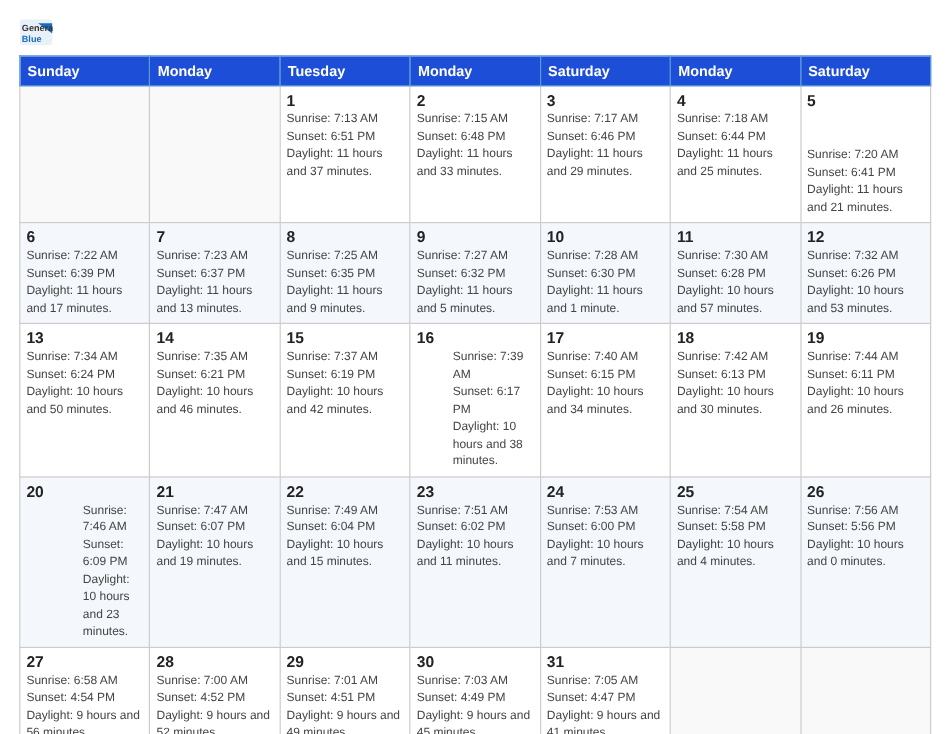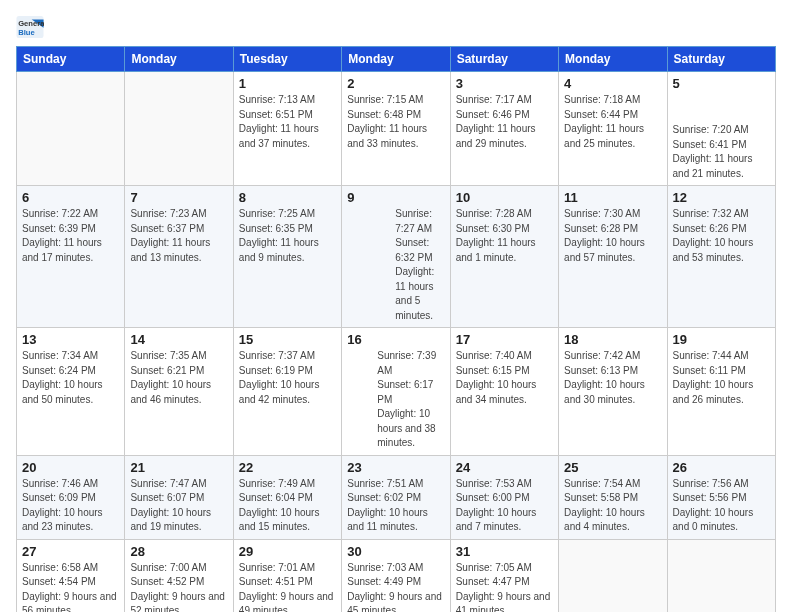--- a/index.html
+++ b/index.html
@@ -147,21 +147,21 @@
 Daylight: 11 hours and 13 minutes.</div>
         </td>
         <td>
           <div class="day-num">8</div>
           <div class="day-info" style="white-space: pre-line;">Sunrise: 7:25 AM
 Sunset: 6:35 PM
 Daylight: 11 hours and 9 minutes.</div>
         </td>
         <td>
           <div class="day-num">9</div>
-          <div class="day-info" style="white-space: pre-line; margin-left: 48px;">Sunrise: 7:27 AM
+          <div class="day-info" style="white-space: pre-line;">Sunrise: 7:27 AM
 Sunset: 6:32 PM
 Daylight: 11 hours and 5 minutes.</div>
         </td>
         <td>
           <div class="day-num">10</div>
           <div class="day-info" style="white-space: pre-line;">Sunrise: 7:28 AM
 Sunset: 6:30 PM
 Daylight: 11 hours and 1 minute.</div>
         </td>
         <td>
@@ -217,21 +217,21 @@
         <td>
           <div class="day-num">19</div>
           <div class="day-info" style="white-space: pre-line;">Sunrise: 7:44 AM
 Sunset: 6:11 PM
 Daylight: 10 hours and 26 minutes.</div>
         </td>
       </tr>
       <tr class="row-bg-alt">
         <td>
           <div class="day-num">20</div>
-          <div class="day-info" style="white-space: pre-line;">Sunrise: 7:46 AM
+          <div class="day-info" style="white-space: pre-line; margin-left: 47px;">Sunrise: 7:46 AM
 Sunset: 6:09 PM
 Daylight: 10 hours and 23 minutes.</div>
         </td>
         <td>
           <div class="day-num">21</div>
           <div class="day-info" style="white-space: pre-line;">Sunrise: 7:47 AM
 Sunset: 6:07 PM
 Daylight: 10 hours and 19 minutes.</div>
         </td>
         <td>

